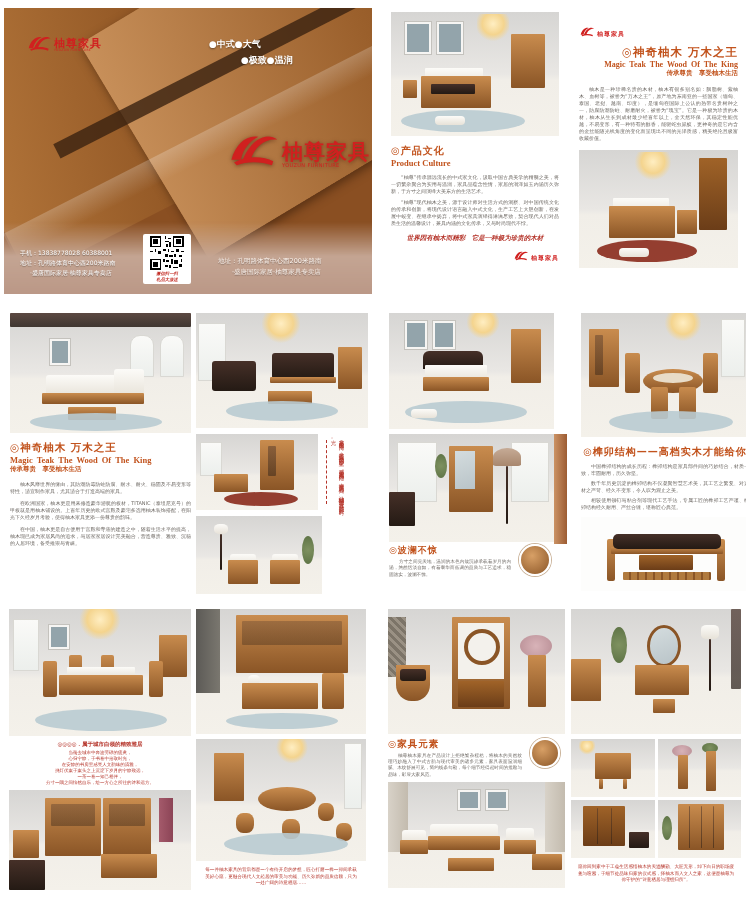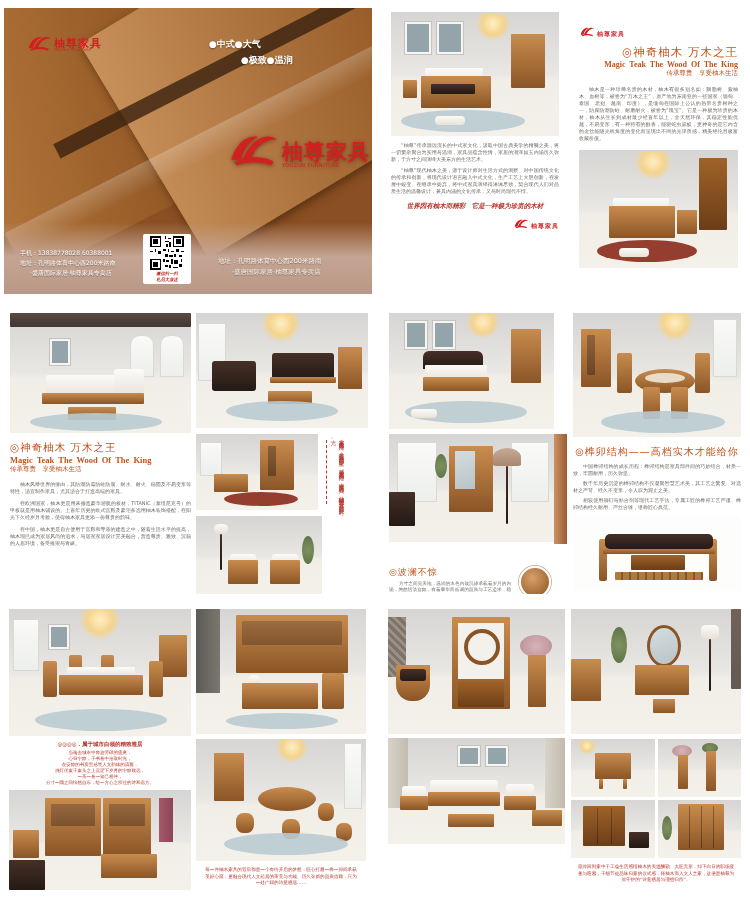--- a/index.html
+++ b/index.html
@@ -18,23 +18,23 @@
   .rugb{background:#b9cbd2;border-radius:50%;opacity:.9}
   .rugr{background:#8c2f1f;border-radius:50%;opacity:.92}
   .art{background:#93a4ab;border:2px solid #f6f5f3;box-shadow:0 0 0 1px #c4c2bd}
   .win{background:linear-gradient(180deg,#fafaf8,#ecefec);border:1px solid #d9d8d3}
   .ch{background:radial-gradient(circle at 50% 35%,#ffeec2 0%,#f4d48e 45%,rgba(244,212,142,0) 72%)}
   .grn{background:radial-gradient(circle,#7e9160,#5c7244);border-radius:50%}
   .pnk{background:radial-gradient(circle,#d8b3b8,#b98f96);border-radius:50%}
   .mir{background:linear-gradient(160deg,#d4dcde,#b9c4c8)}
   .curt{background:linear-gradient(90deg,#d8d2c8,#c3bbae)}
   
-  .hcn{font-weight:normal;color:#c2531d;letter-spacing:1px}
+  .hcn{font-weight:bold;color:#c2531d;letter-spacing:1px}
   .hen{font-weight:bold;color:#c2531d;font-family:"Liberation Serif",serif}
-  .sub{color:#c2531d;font-weight:normal}
+  .sub{color:#c2531d;font-weight:bold}
   .body{color:#6f6a65;font-size:5px;line-height:7px;text-align:justify;text-indent:10px}
   .redtx{color:#b5342a}
   
   .logo{display:inline-flex;align-items:flex-end;gap:2px;color:#d0201f;line-height:1}
   .logo svg{display:block;flex:none}
   .lcn{font-weight:bold;letter-spacing:1px;display:block}
   .len{display:block;letter-spacing:.4px;font-size:3px;transform-origin:left top}
   .vtxt{writing-mode:vertical-rl;text-orientation:upright;color:#b5342a;font-size:5.5px;line-height:8px;letter-spacing:1px}
   .copper{background:linear-gradient(90deg,#cb9264,#9c5c33)}
   .circ{border-radius:50%;border:2px solid #fff;box-shadow:0 0 0 1px #cbb49b;background:radial-gradient(circle at 40% 35%,#d8a066,#8a5526);overflow:hidden}
@@ -122,20 +122,24 @@
         <div class="s art" style="left:46px;top:10px;width:26px;height:32px"></div>
         <div class="s ch" style="left:86px;top:2px;width:32px;height:28px"></div>
         <div class="s wd" style="left:120px;top:22px;width:34px;height:54px"></div>
         <div class="s wd" style="left:12px;top:68px;width:14px;height:18px"></div>
         <div class="s wh" style="left:34px;top:56px;width:58px;height:16px"></div>
         <div class="s wd" style="left:30px;top:64px;width:70px;height:32px"></div>
         <div class="s dk" style="left:40px;top:72px;width:44px;height:10px"></div>
         <div class="s rugb" style="left:10px;top:98px;width:124px;height:22px"></div>
         <div class="s wh" style="left:44px;top:104px;width:30px;height:9px;border-radius:4px"></div>
       </div>
+      <div style="margin-top:8px">
+        <div class="hcn" style="font-size:10px">◎产品文化</div>
+        <div class="hen" style="font-size:8.5px">Product Culture</div>
+      </div>
       <p class="body" style="margin-top:6px">“柚尊”传承源远流长的中式家文化，汲取中国古典美学的精髓之美，将一切繁杂聚合为实用与温润，家具品蕴含性情，家居的润泽如玉内涵历久弥新，于方寸之间演绎大美东方的生活艺术。</p>
       <p class="body" style="margin-top:4px">“柚尊”现代柚木之美，源于设计师对生活方式的洞察、对中国传统文化的传承和创新，将现代设计语言融入中式文化，生产工艺上大胆创新，在发展中蜕变、在继承中扬弃，将中式家具演绎得淋漓尽致，契合现代人们对品质生活的温馨设计，兼具内涵的文化传承，又与时尚现代不悖。</p>
       <div class="redtx" style="margin-top:7px;font-size:6.5px;font-weight:bold;font-style:italic;text-align:center">世界因有柚木而精彩　它是一种极为珍贵的木材</div>
       <div style="text-align:right;margin-top:3px">
         <span class="logo">
           <svg width="16" height="11" viewBox="0 0 40 28" fill="#d0201f">
               <path d="M4 22 C7 10 16 3 24 5 C18 8 13 13 11 22 Z"></path>
               <path d="M12 23 C18 7 30 1 38 7 C29 6 21 12 18 23 Z"></path>
               <path d="M6 24 C15 19 27 19 35 23 L34 26 C26 23 15 23 8 26 Z"></path>
             </svg>
@@ -250,32 +254,32 @@
       <div class="ph" style="height:108px;margin-top:5px">
         <div class="s win" style="left:8px;top:8px;width:40px;height:60px"></div>
         <div class="s win" style="left:122px;top:8px;width:38px;height:60px"></div>
         <div class="s grn" style="left:46px;top:20px;width:12px;height:24px"></div>
         <div class="s wd" style="left:60px;top:12px;width:44px;height:66px"></div>
         <div class="s mir" style="left:66px;top:17px;width:20px;height:38px"></div>
         <div class="s" style="left:104px;top:14px;width:28px;height:18px;border-radius:50% 50% 10% 10%;background:linear-gradient(180deg,#c6ab96,#a8876e)"></div>
         <div class="s dk" style="left:117px;top:32px;width:2px;height:58px"></div>
         <div class="s dk" style="left:0;top:58px;width:26px;height:34px"></div>
       </div>
-      <div style="margin-top:24px;display:flex;align-items:flex-start">
+      <div style="margin-top:2px;display:flex;align-items:flex-start">
         <div style="width:122px">
           <div class="hcn" style="font-size:9px">◎波澜不惊</div>
           <p class="body" style="font-size:4.6px;line-height:6.3px;margin-top:2px">方寸之间见天地，温润的木色内敛沉静承载着岁月的内涵，悠然恬淡自如，有着奢华而低调的品质与工艺追求，稳固踏实，波澜不惊。</p>
         </div>
         <div class="circ" style="width:32px;height:32px;margin-left:8px;flex:none"></div>
       </div>
     </div>
 
     <div class="abs copper" style="left:171px;top:127px;width:13px;height:110px"></div>
 
-    <div class="col" style="left:190px;top:6px;width:168px">
+    <div class="col" style="left:198px;top:6px;width:168px">
       <div class="ph" style="height:124px">
         <div class="s ch" style="left:84px;top:0;width:36px;height:28px"></div>
         <div class="s wd" style="left:8px;top:16px;width:30px;height:58px"></div>
         <div class="s dk" style="left:14px;top:22px;width:8px;height:40px;opacity:.4"></div>
         <div class="s win" style="left:140px;top:6px;width:24px;height:58px"></div>
         <div class="s wd" style="left:44px;top:40px;width:15px;height:40px;border-radius:2px"></div>
         <div class="s wd" style="left:122px;top:40px;width:15px;height:40px;border-radius:2px"></div>
         <div class="s wd" style="left:62px;top:56px;width:60px;height:24px;border-radius:50%"></div>
         <div class="s" style="left:72px;top:60px;width:40px;height:10px;border-radius:50%;background:#e8dcc8"></div>
         <div class="s wd" style="left:70px;top:74px;width:17px;height:32px;border-radius:2px"></div>
@@ -364,20 +368,27 @@
         <div class="s" style="left:0;top:8px;width:18px;height:60px;background:repeating-linear-gradient(45deg,#7c7468 0 3px,#9a9184 3px 6px)"></div>
         <div class="s wd" style="left:64px;top:8px;width:58px;height:92px"></div>
         <div class="s" style="left:70px;top:14px;width:46px;height:56px;background:#f3f1ec"></div>
         <div class="s" style="left:76px;top:20px;width:36px;height:36px;border:4px solid #8a5526;border-radius:50%"></div>
         <div class="s wd2" style="left:70px;top:72px;width:46px;height:26px"></div>
         <div class="s wd" style="left:8px;top:56px;width:34px;height:36px;border-radius:0 0 45% 45%"></div>
         <div class="s dk" style="left:12px;top:60px;width:26px;height:12px;border-radius:3px"></div>
         <div class="s pnk" style="left:132px;top:26px;width:32px;height:22px"></div>
         <div class="s wd" style="left:140px;top:46px;width:18px;height:52px"></div>
       </div>
+      <div style="margin-top:4px;display:flex;align-items:flex-start">
+        <div style="width:134px">
+          <div class="hcn" style="font-size:9.5px">◎家具元素</div>
+          <p class="body" style="font-size:4.6px;line-height:6.2px;margin-top:2px">柚尊柚木家具在产品设计上拒绝繁杂桎梏，将柚木的天然纹理巧妙融入了中式古韵与现代审美的诸多元素，家具表面温润细腻、木纹舒展可见，简约线条勾勒，每个细节经得起时间的推敲与品味，彰显大家风范。</p>
+        </div>
+        <div class="circ" style="width:30px;height:30px;margin-left:8px;flex:none"></div>
+      </div>
       <div class="ph" style="height:106px;margin-top:4px">
         <div class="s curt" style="left:0;top:0;width:20px;height:70px"></div>
         <div class="s curt" style="left:157px;top:0;width:20px;height:70px"></div>
         <div class="s art" style="left:70px;top:8px;width:22px;height:20px"></div>
         <div class="s art" style="left:98px;top:8px;width:22px;height:20px"></div>
         <div class="s wh" style="left:42px;top:42px;width:68px;height:16px;border-radius:3px"></div>
         <div class="s wd" style="left:40px;top:54px;width:72px;height:14px"></div>
         <div class="s wh" style="left:14px;top:48px;width:24px;height:14px;border-radius:3px"></div>
         <div class="s wd" style="left:12px;top:58px;width:28px;height:14px"></div>
         <div class="s wh" style="left:118px;top:46px;width:28px;height:16px;border-radius:3px"></div>

